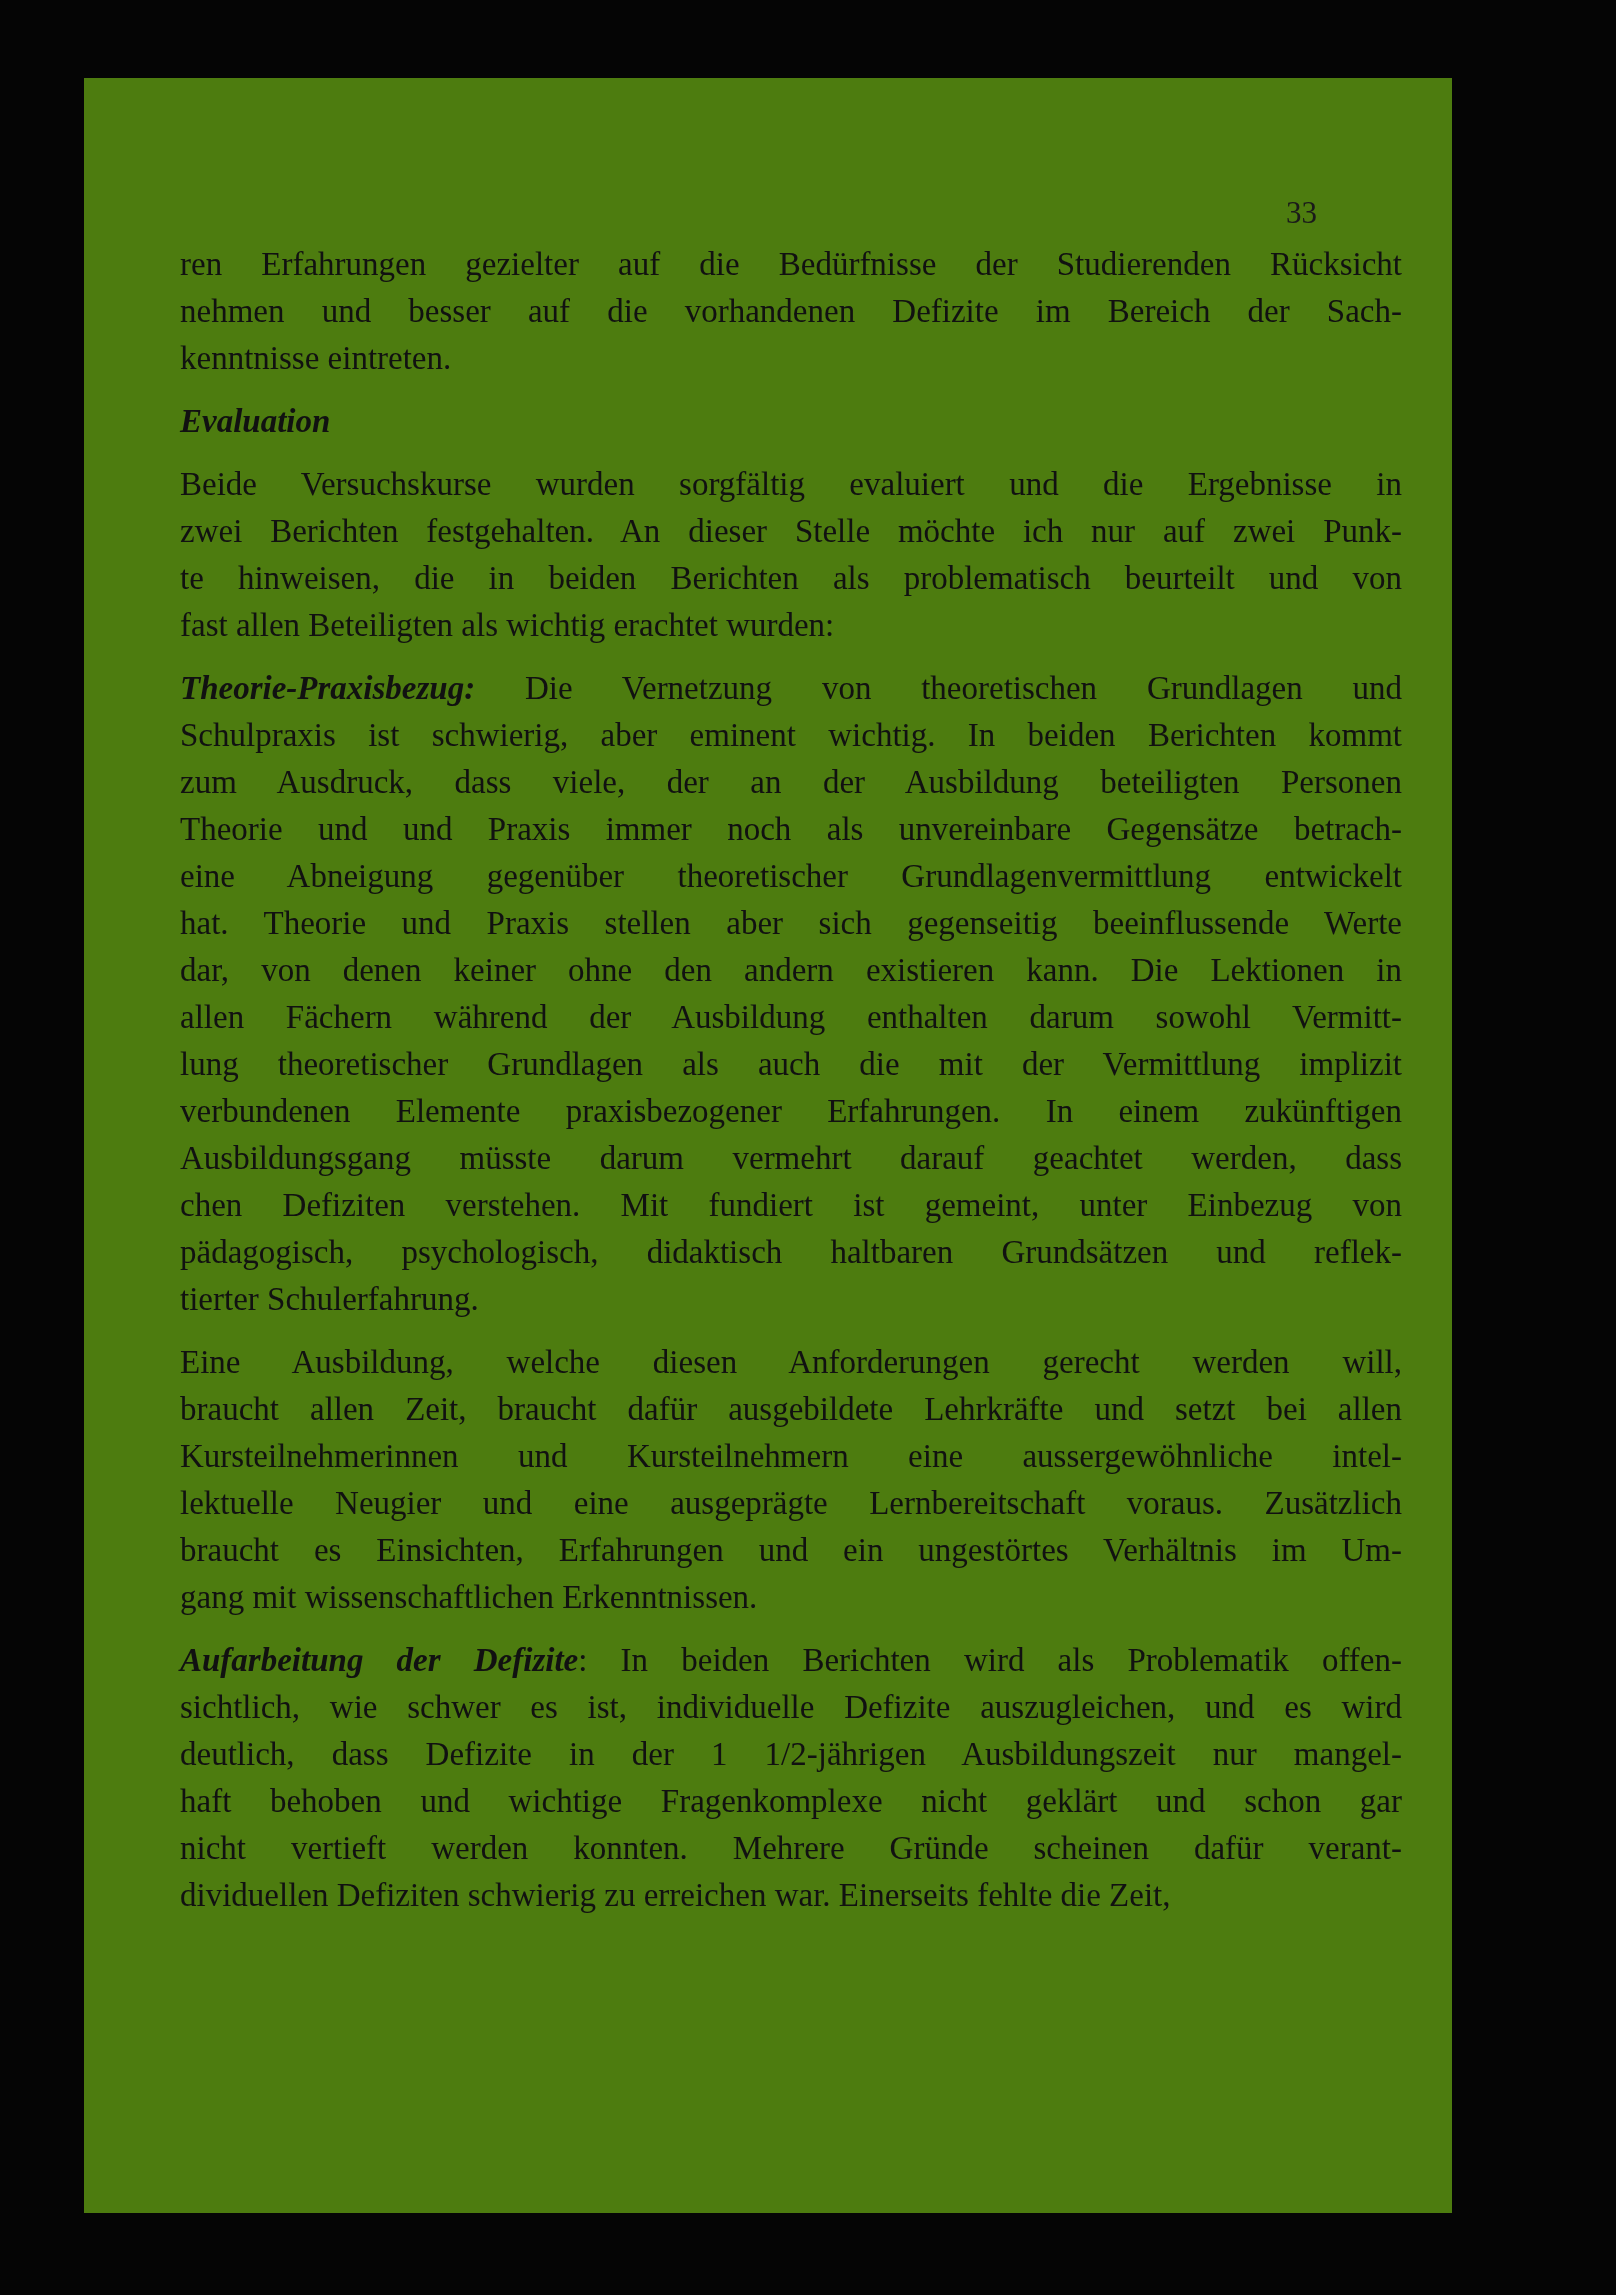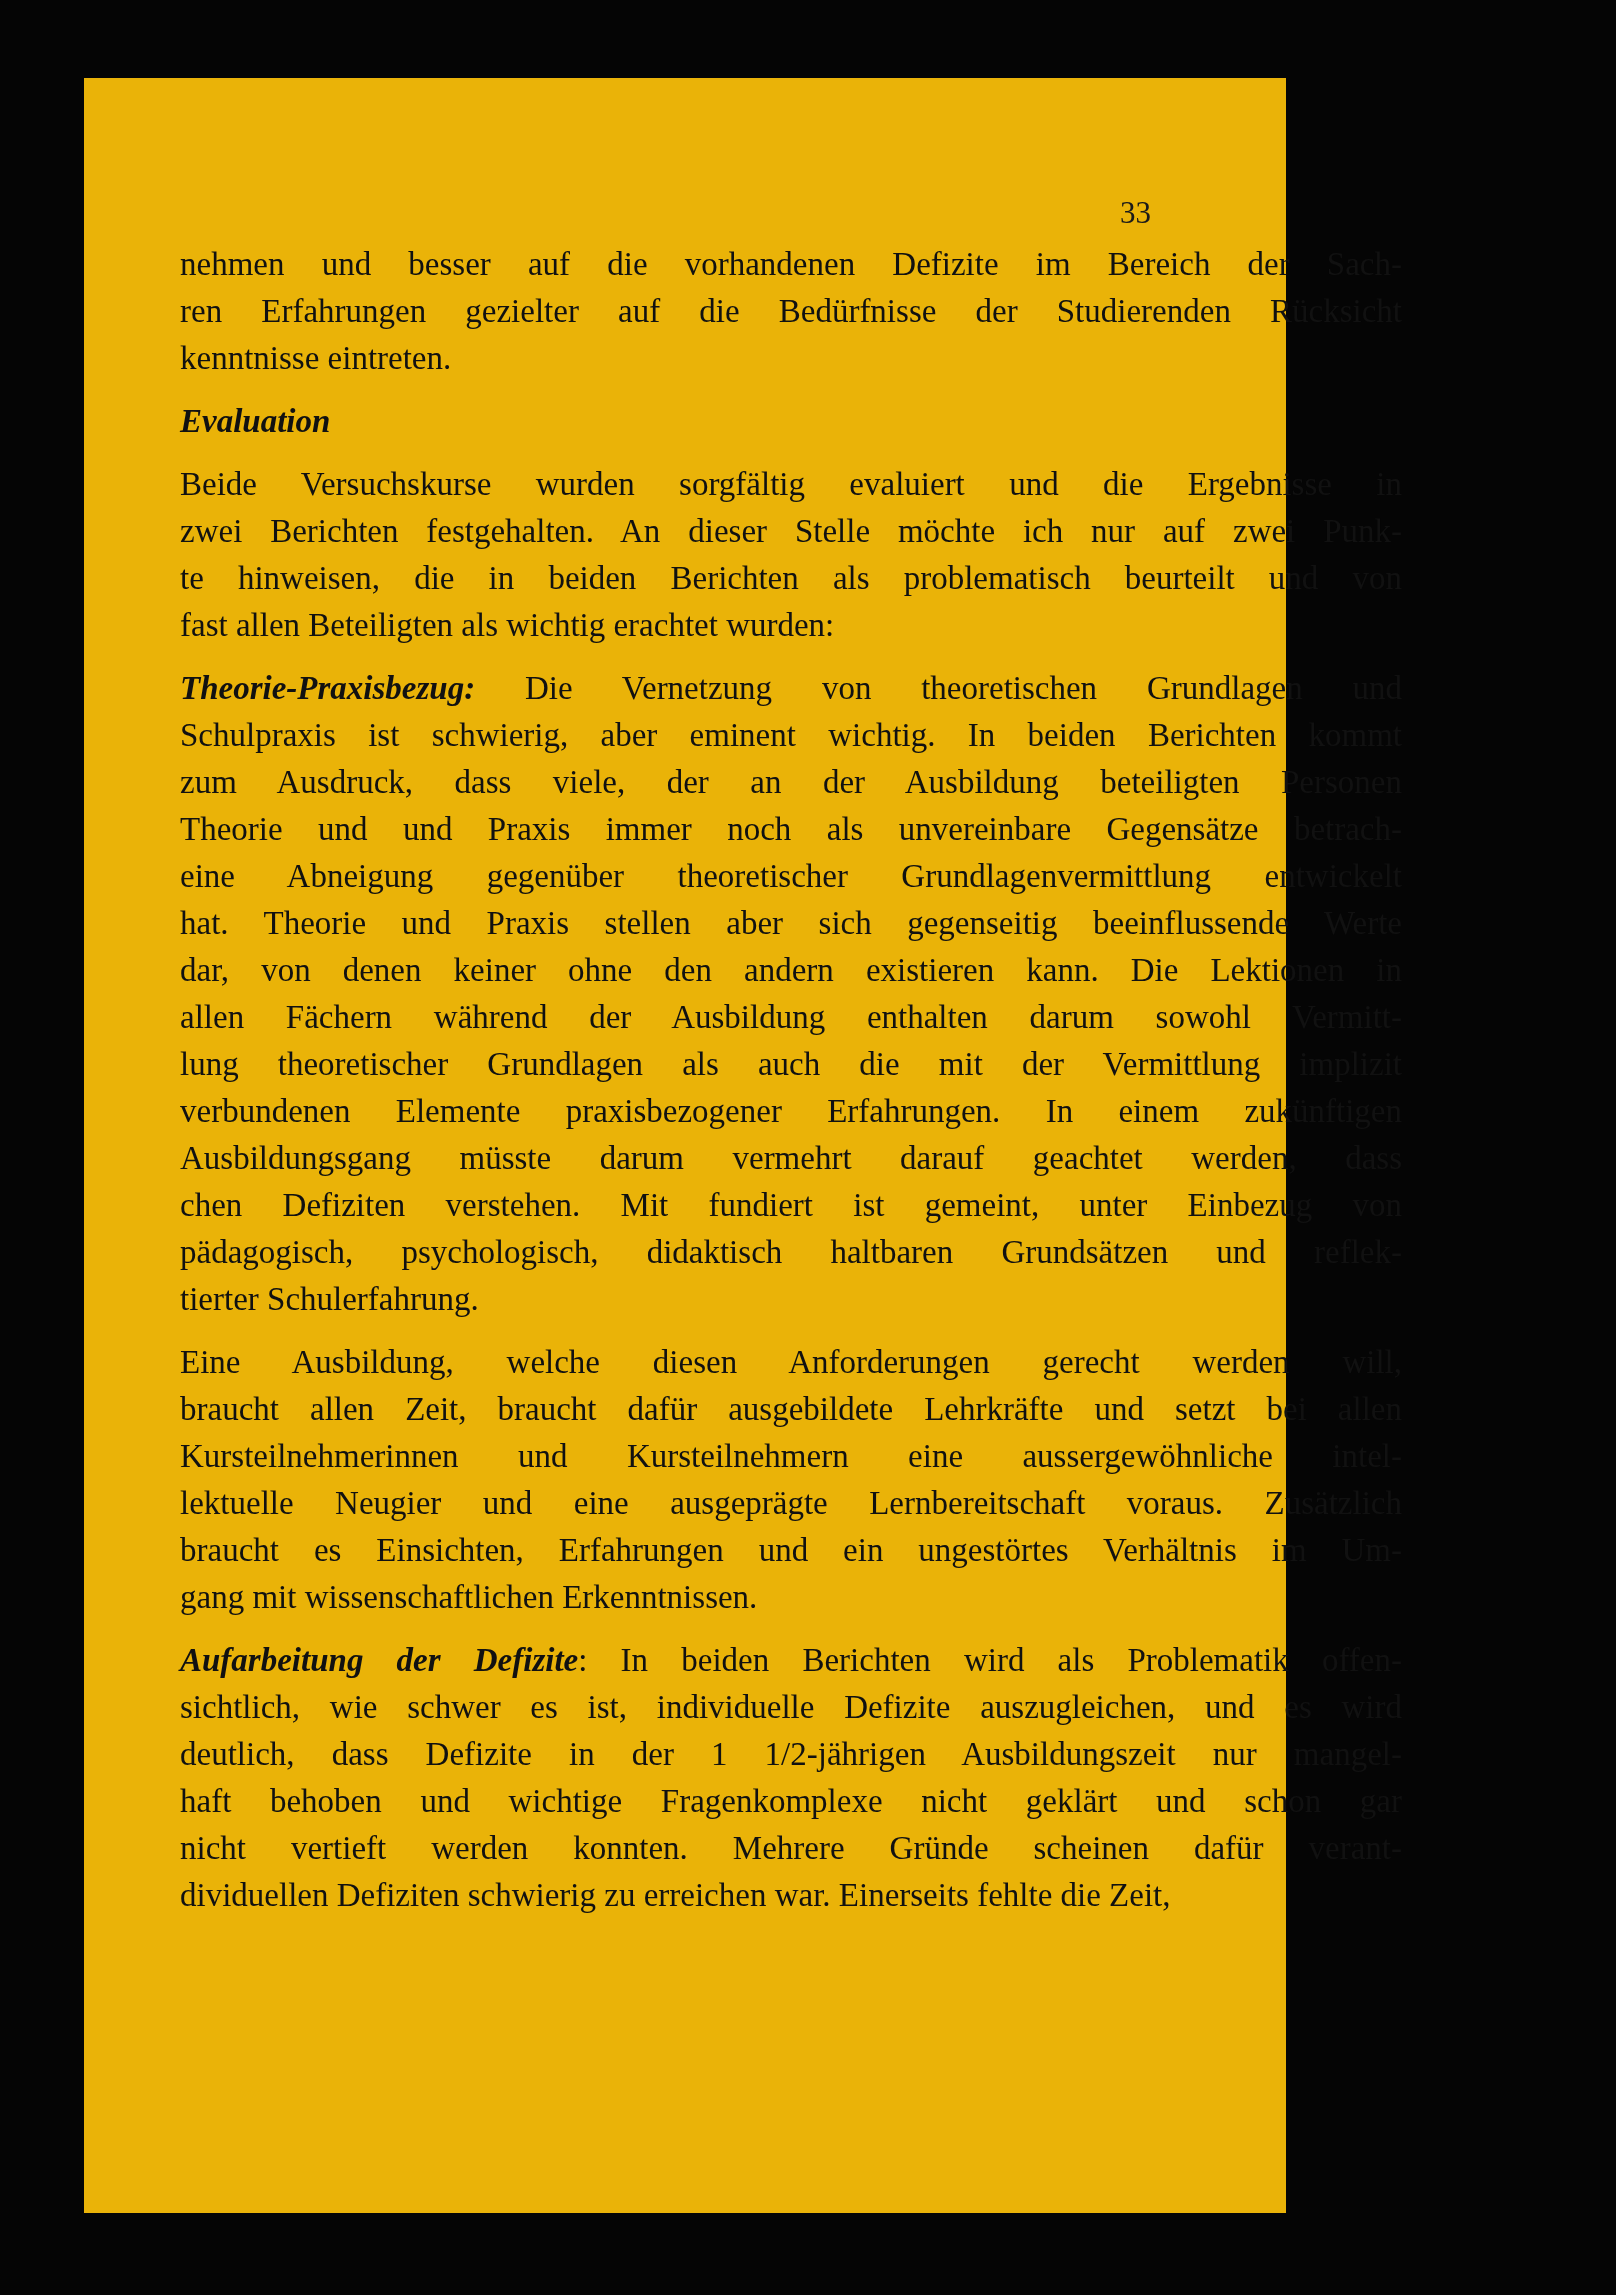--- a/index.html
+++ b/index.html
@@ -1,34 +1,34 @@
 <!DOCTYPE html>
 <html style="font-size:13px"><head>
 <meta charset="utf-8">
 <style>
   html, body { margin:0; padding:0; }
   body { width:1617px; height:2295px; background:#050505; position:relative; overflow:hidden; }
-  .page { position:absolute; left:84px; top:78px; width:1202px; height:2135px; background:#eab308;text-decoration:underline; }
+  .page { position:absolute; left:84px; top:78px; width:1368px; height:2135px; background:#4d7c0f;text-decoration:underline; }
   .page-number { position:absolute; right:135px; top:117px; font-family:"Liberation Serif", serif; font-size:31px; color:#1a1a1a; }
   .body { position:absolute; left:96px; top:163px; width:1222px; font-family:"Liberation Serif", serif; font-size:33px; line-height:47px; color:#111; text-align:justify; hyphens:manual; }
   .body p { margin:0 0 16px 0; }
   .heading { font-style:italic; font-weight:bold; margin:0 0 16px 0; }
   .lead { font-style:italic; font-weight:bold; }
   .line { display:block; text-align:justify; text-align-last:justify; white-space:nowrap; overflow:visible; }
   .line.last { text-align-last:left; }
 </style>
 </head>
 <body>
 
 <div class="page">
   <div class="page-number">33</div>
   <div class="body" id="body">
       <p>
+        <span class="line">ren Erfahrungen gezielter auf die Bedürfnisse der Studierenden Rücksicht</span>
         <span class="line">nehmen und besser auf die vorhandenen Defizite im Bereich der Sach-</span>
-        <span class="line">ren Erfahrungen gezielter auf die Bedürfnisse der Studierenden Rücksicht</span>
         <span class="line last">kenntnisse eintreten.</span>
       </p>
       <div class="heading">Evaluation</div>
       <p>
         <span class="line">Beide Versuchskurse wurden sorgfältig evaluiert und die Ergebnisse in</span>
         <span class="line">zwei Berichten festgehalten. An dieser Stelle möchte ich nur auf zwei Punk-</span>
         <span class="line">te hinweisen, die in beiden Berichten als problematisch beurteilt und von</span>
         <span class="line last">fast allen Beteiligten als wichtig erachtet wurden:</span>
       </p>
       <p>

